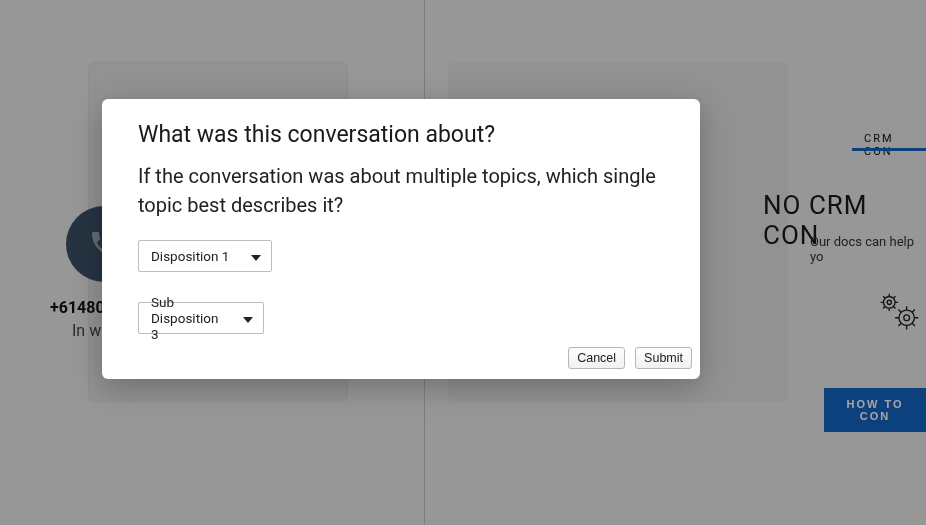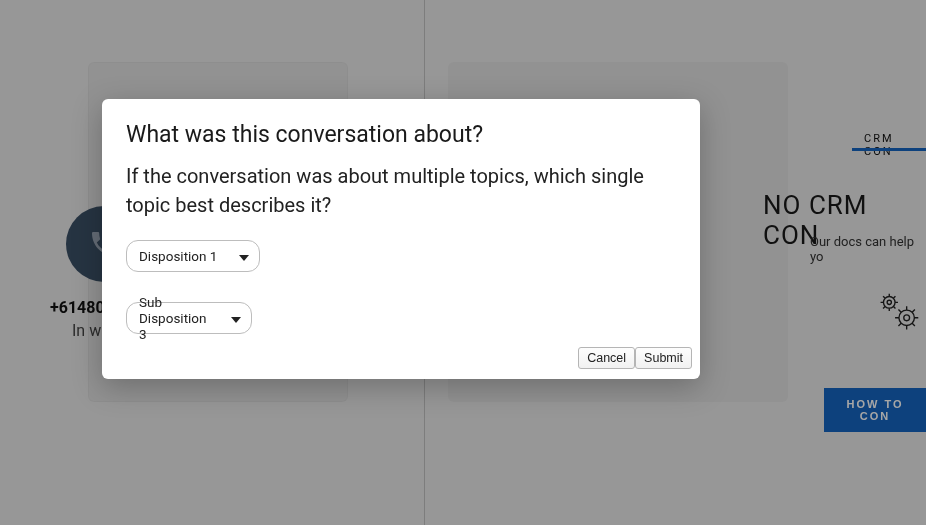--- a/index.html
+++ b/index.html
@@ -66,43 +66,43 @@
     display: flex; align-items: center;
     border: none;
   }
   .dim {
     position: absolute; inset: 0;
     background: rgba(0,0,0,0.35);
   }
   .modal {
     position: absolute; left: 102px; top: 99px; width: 598px; height: 280px;
     background: #fff; border-radius: 6px;
-    padding: 22px 24px 14px 24px;
+    padding: 22px 24px 14px 36px;
     box-shadow: 0 8px 30px rgba(0,0,0,0.25);
   }
   .modal-title {
     font-size: 23px; font-weight: 400; color: #1a1a1a; margin-bottom: 14px;
   }
   .modal-desc {
     font-size: 20px; line-height: 1.45; color: #222; margin-bottom: 20px;
   }
   .select {
     display: inline-flex; align-items: center; justify-content: space-between;
     height: 32px; padding: 0 10px 0 12px;
-    border: 1px solid #bdbdbd; border-radius: 12px;
+    border: 1px solid #bdbdbd; border-radius: 2px;
     font-size: 13.5px; color: #222;
     background: #fff; cursor: pointer;
     margin-bottom: 20px;
   }
   .select .caret { margin-left: 18px; }
   .sel1 { width: 134px; }
   .sel2 { width: 126px; }
   .modal-actions {
     position: absolute; right: 8px; bottom: 10px;
-    display: flex; 
+    display: flex; gap: 10px;
   }
   .btn {
     height: 22px; padding: 0 8px;
     border: 1px solid #b5b5b5; border-radius: 3px;
     background: linear-gradient(#fdfdfd,#f1f1f1);
     font-size: 12.5px; color: #222; cursor: pointer;
     display: inline-flex; align-items: center;
   }
 </style>
 </head>

